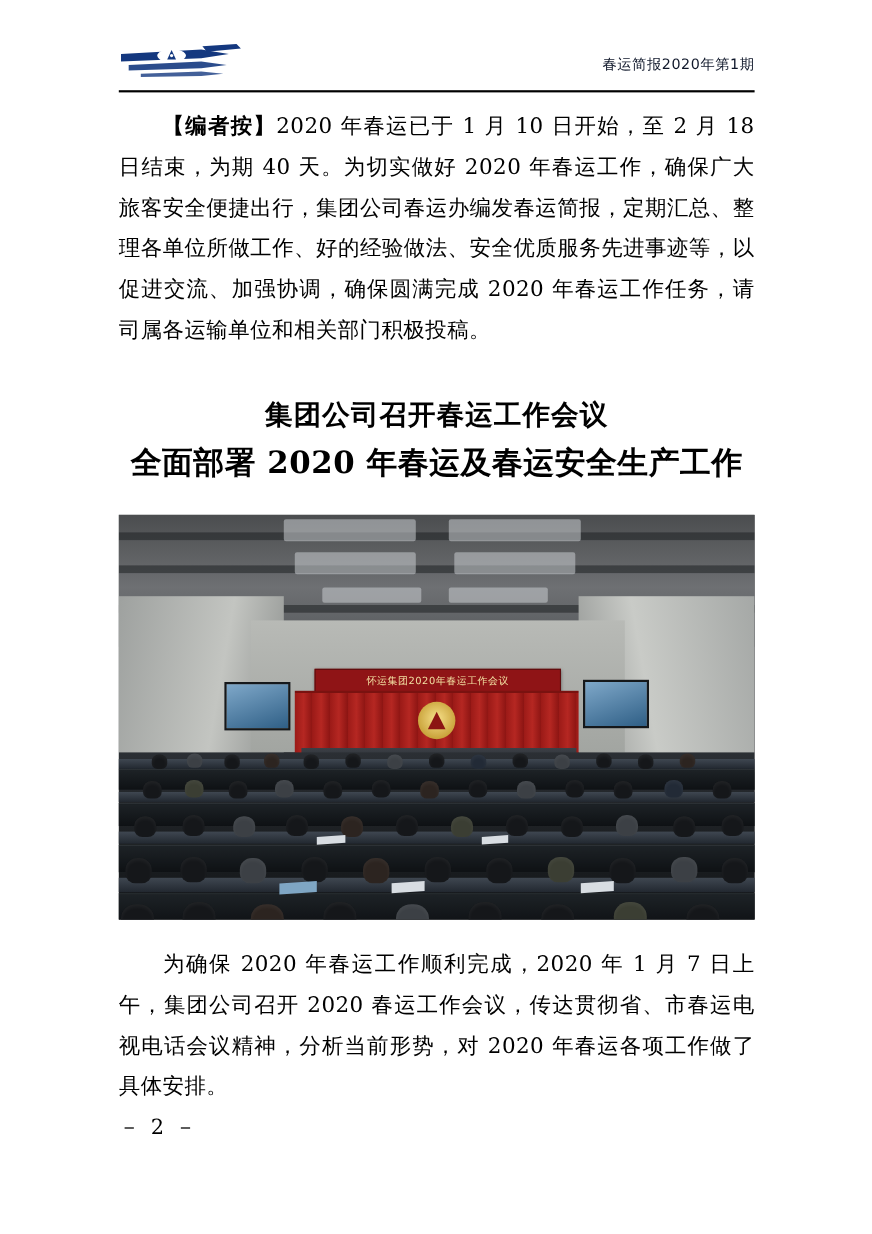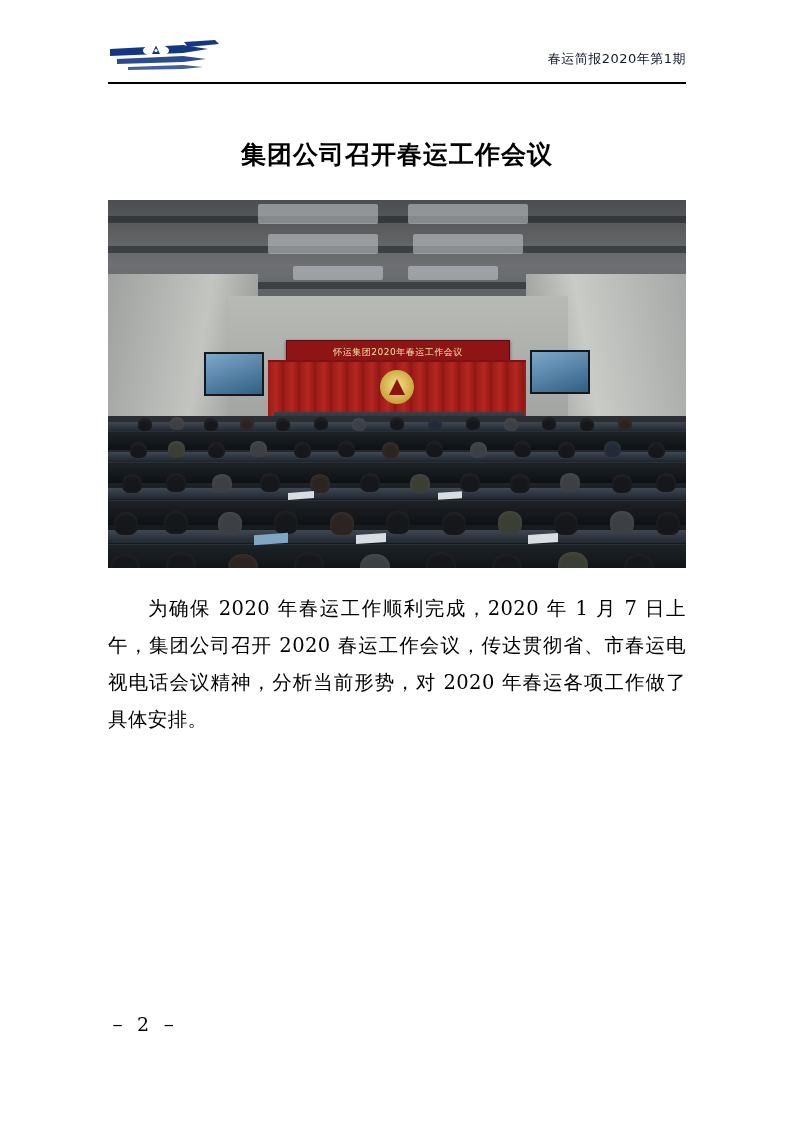--- a/index.html
+++ b/index.html
@@ -282,23 +282,25 @@
         </g>
         <path d="M152 16 L214 12 L222 20 L160 26 Z" fill="#14387f"></path>
       </svg>
     </div>
     <div class="header-title">春运简报2020年第1期</div>
   </div>
   <div class="header-rule"></div>
 
   <div class="content">
 
+    <p class="para"><span class="indent"></span><span class="bold-lead">【编者按】</span><span>2020 年春运已于 1 月 10 日开始，至 2 月 18 日结束，为期 40 天。为切实做好 2020 年春运工作，确保广大旅客安全便捷出行，集团公司春运办编发春运简报，定期汇总、整理各单位所做工作、好的经验做法、安全优质服务先进事迹等，以促进交流、加强协调，确保圆满完成 2020 年春运工作任务，请司属各运输单位和相关部门积极投稿。</span></p>
 
     <div class="headline">
       <div class="line1">集团公司召开春运工作会议</div>
+      <div class="line2">全面部署 2020 年春运及春运安全生产工作</div>
     </div>
 
     <div class="photo-wrap">
       <div class="photo">
         <div class="ph-ceiling">
           <div class="beam" style="top:16px;"></div>
           <div class="beam" style="top:46px;"></div>
           <div class="beam" style="top:82px;"></div>
           <div class="panelrow" style="left:150px;top:4px;width:120px;"></div>
           <div class="panelrow" style="left:300px;top:4px;width:120px;"></div>

